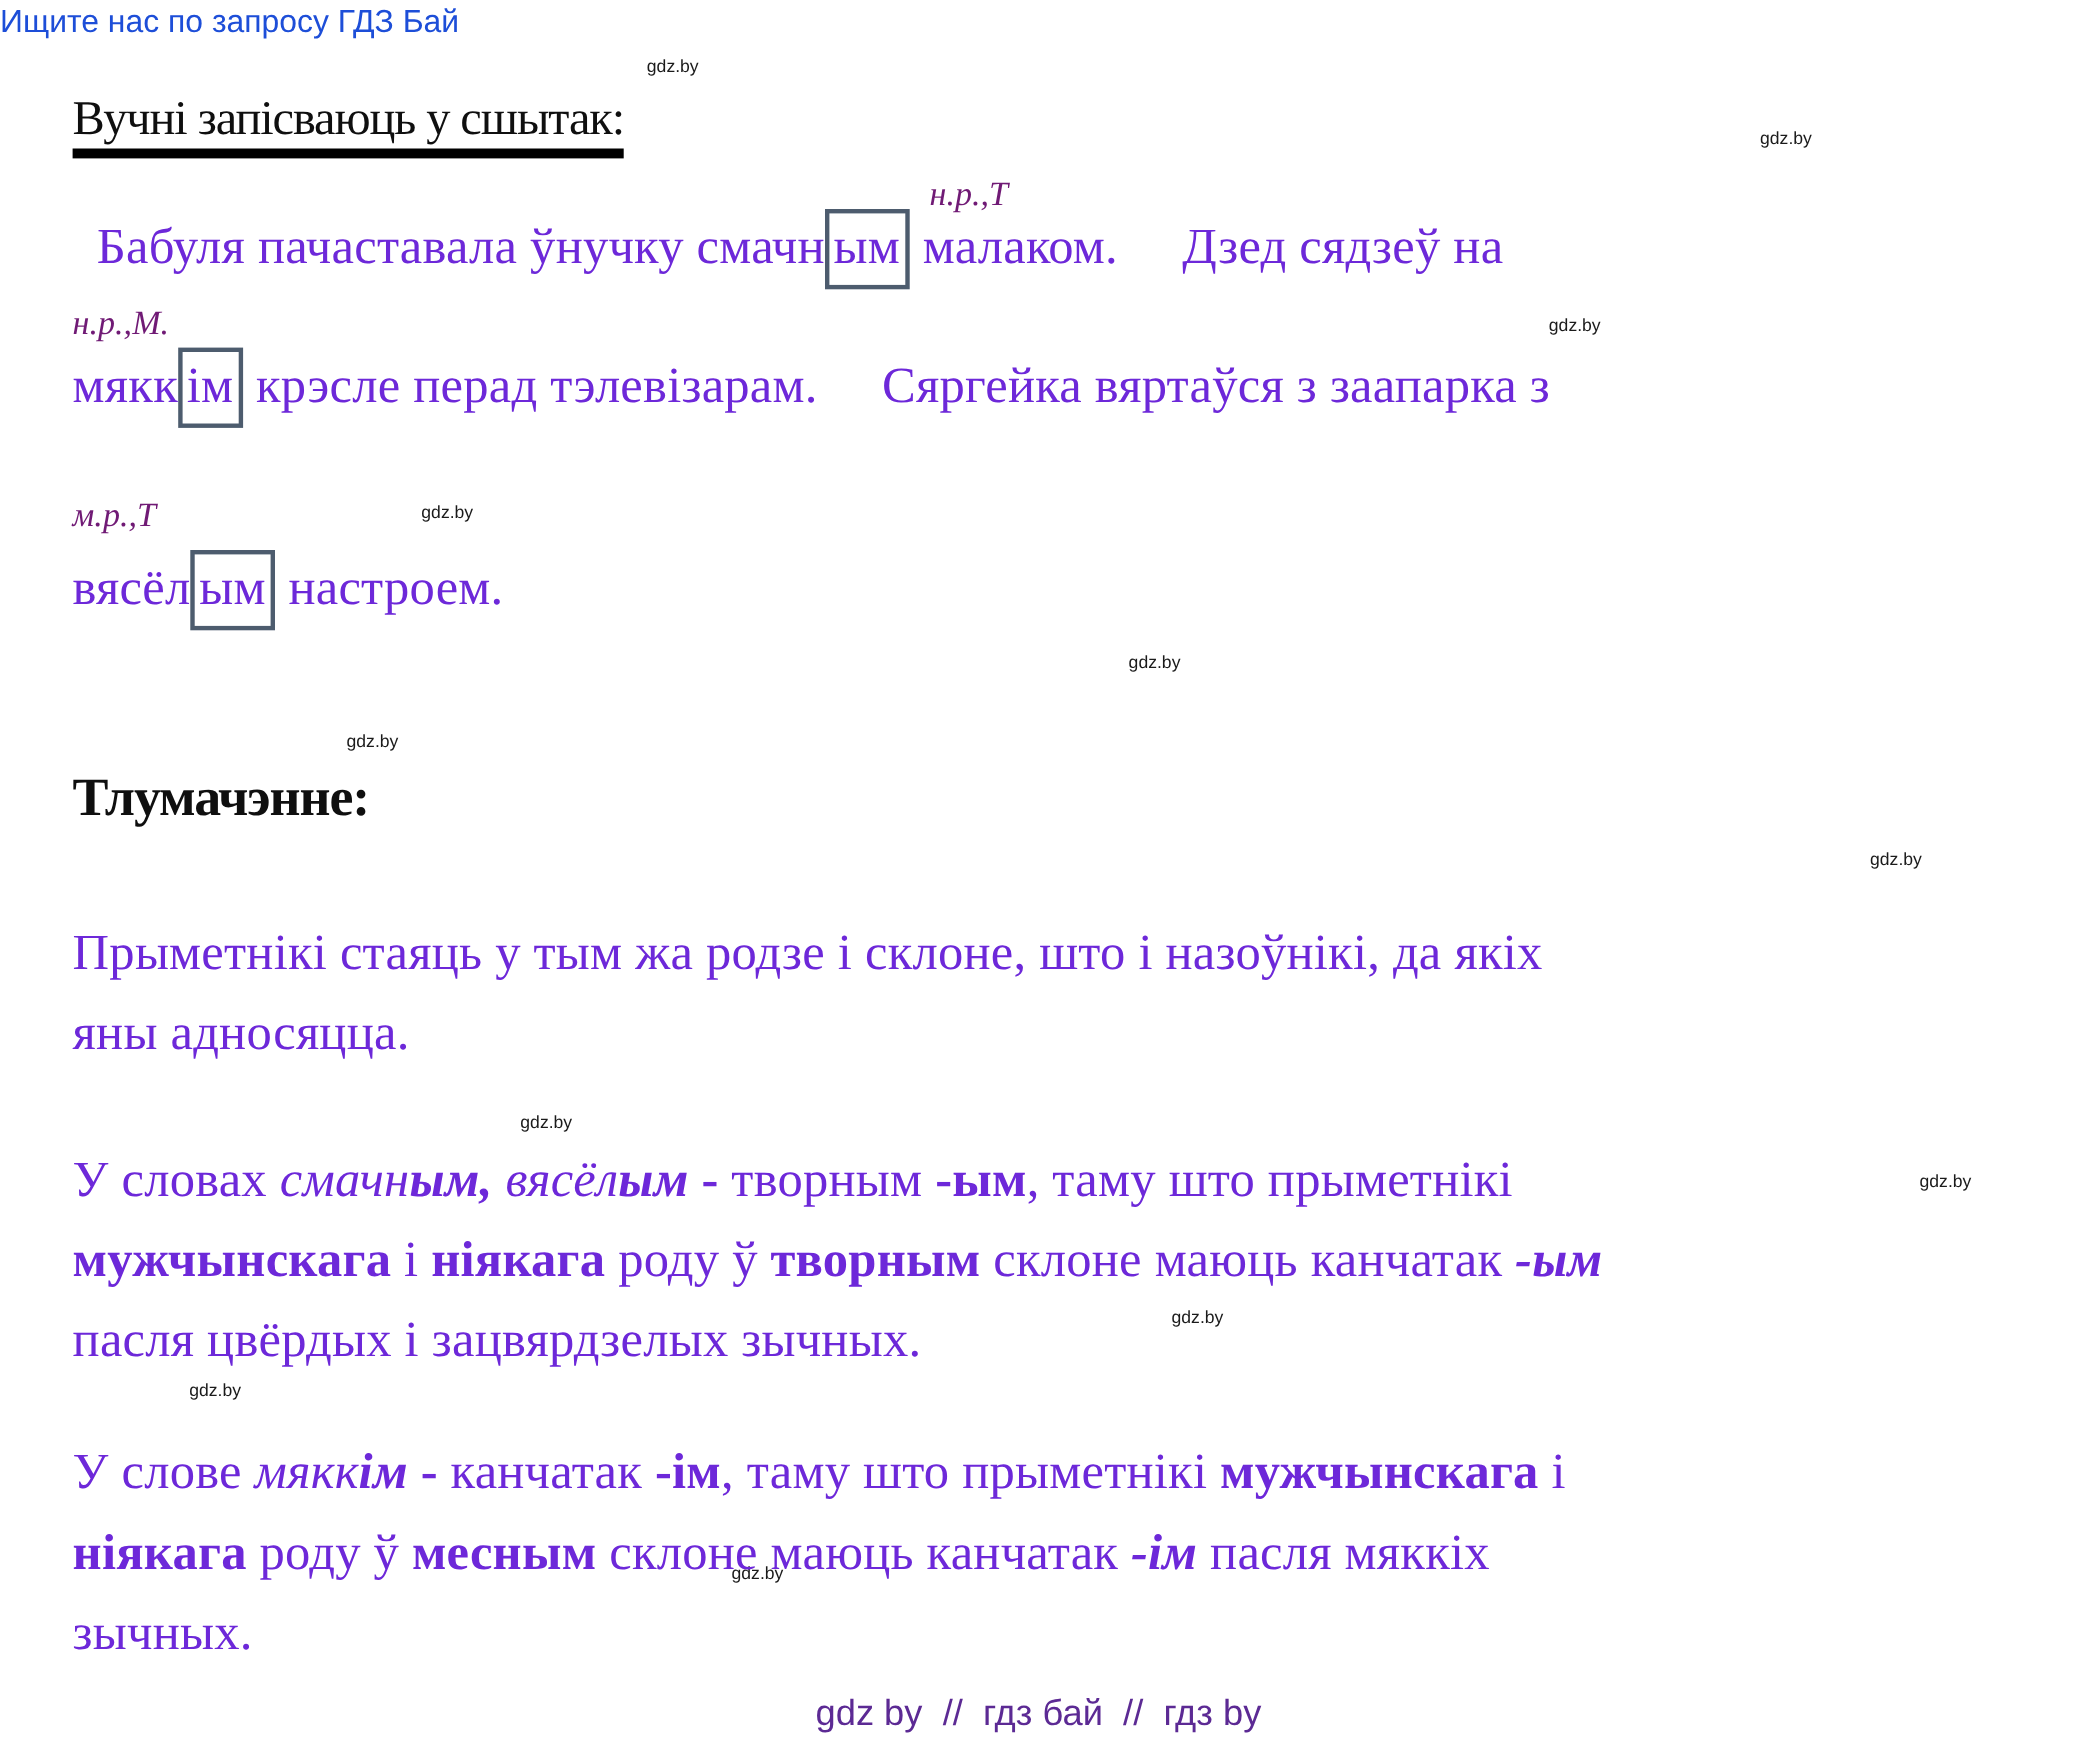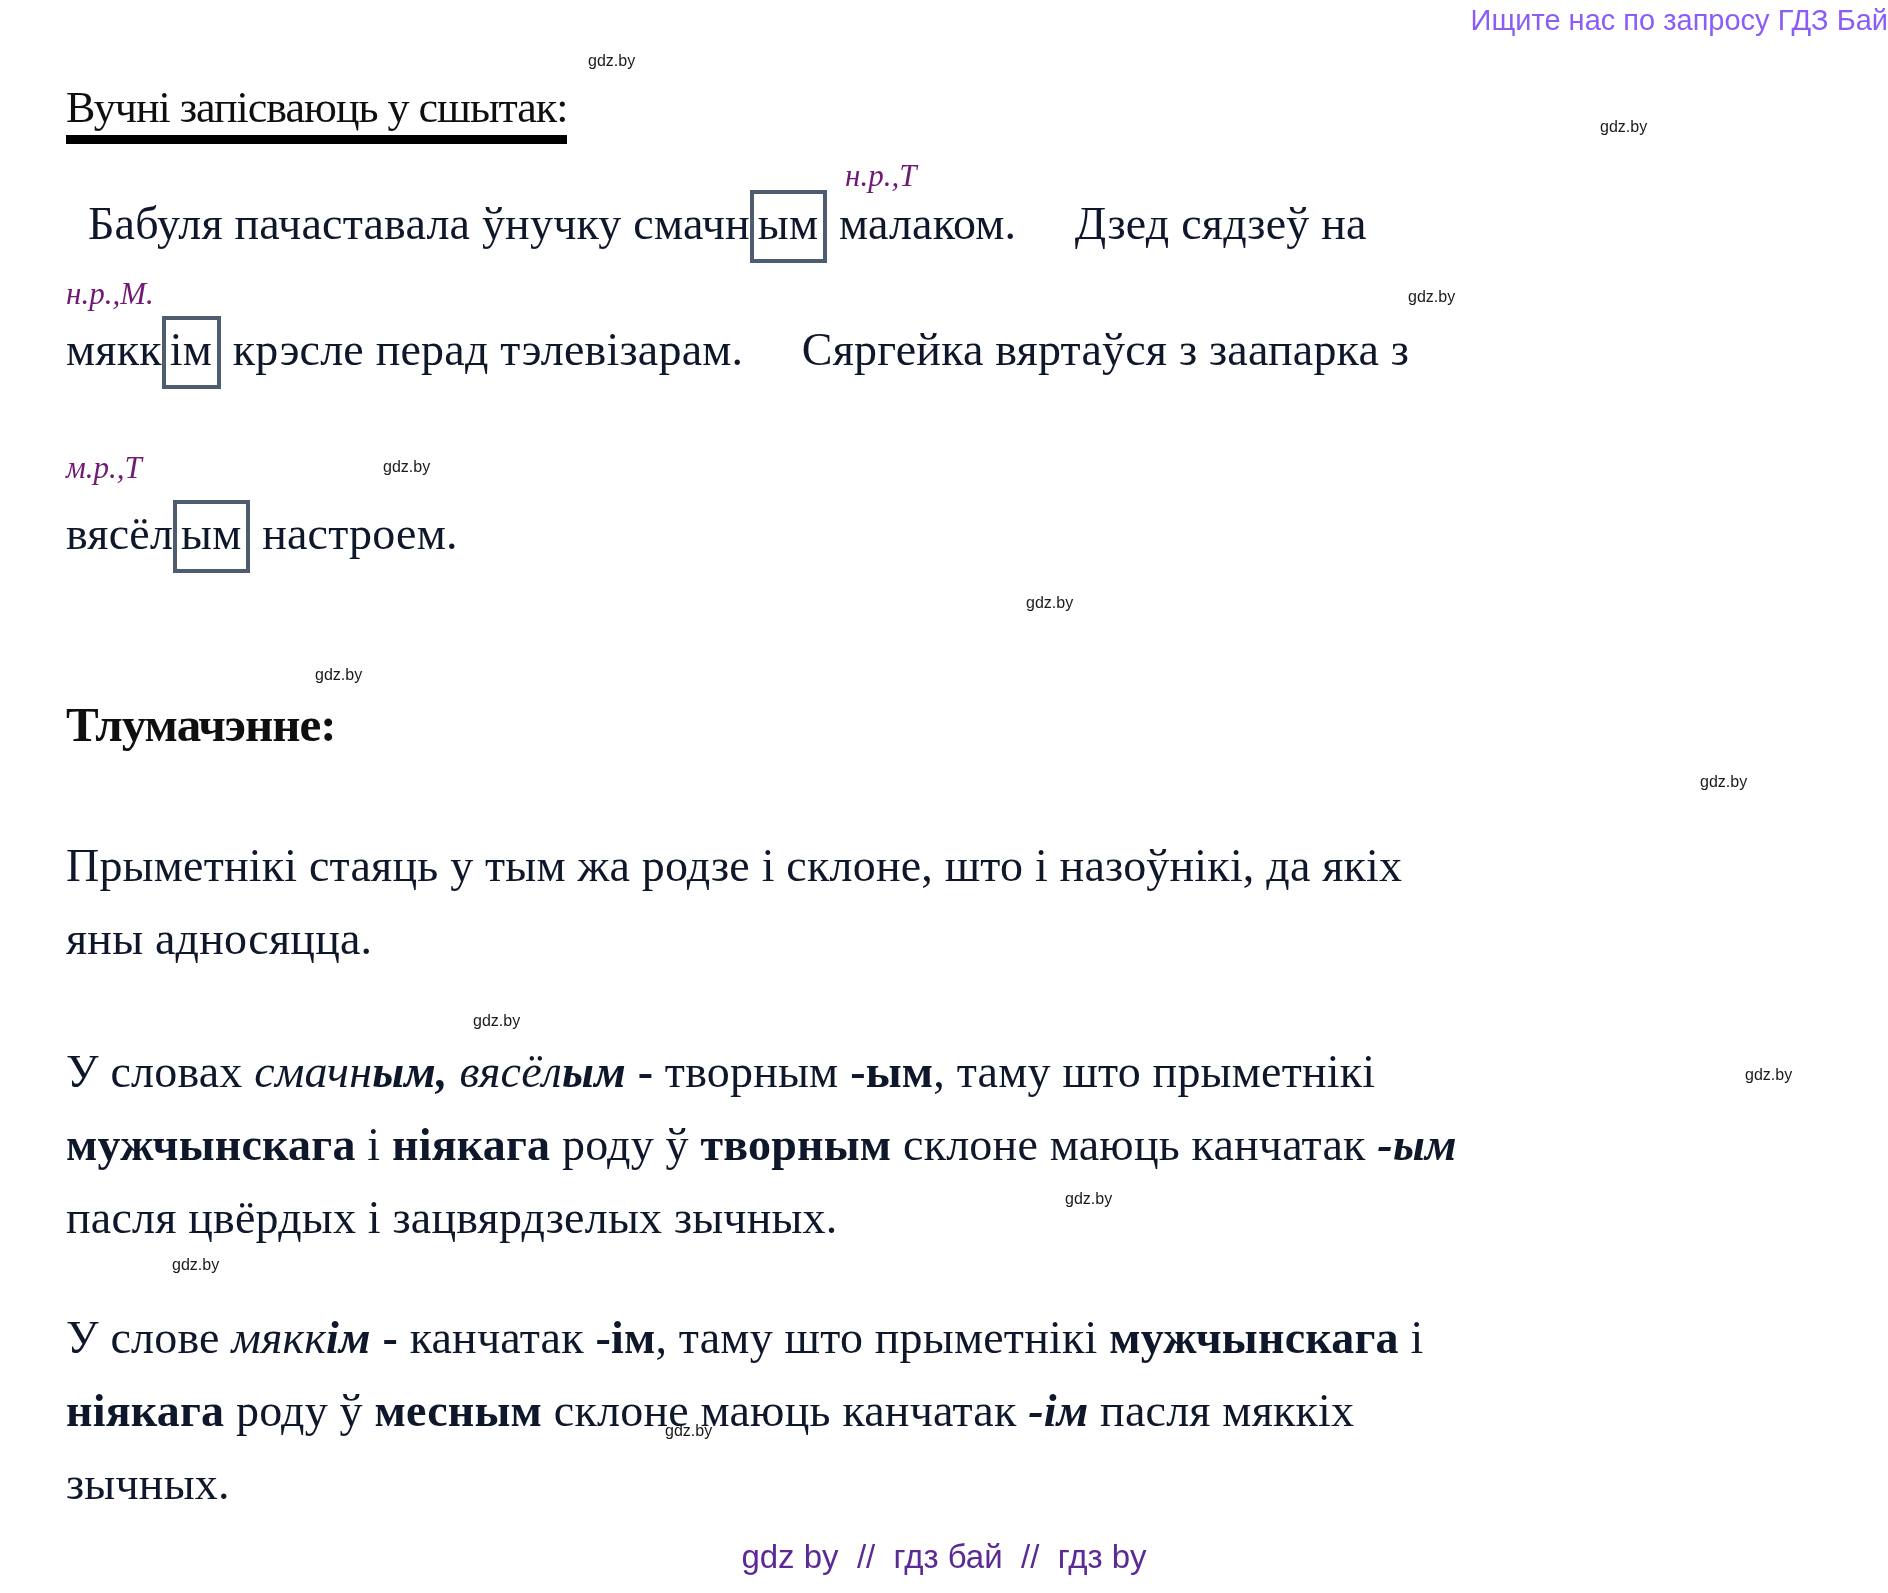--- a/index.html
+++ b/index.html
@@ -1,27 +1,27 @@
 <!DOCTYPE html>
 <html><head>
 <meta charset="utf-8">
 <style>
   html,body{margin:0;padding:0;background:#ffffff;}
   .page{position:relative;width:1888px;height:1593px;background:#ffffff;overflow:hidden;
         font-family:"Liberation Serif", serif;color:#0f0f0f;}
-  .banner{position:absolute;top:4px;left:0;width:100%;text-align:right;
-          font-family:"Liberation Sans", sans-serif;font-size:29px;font-weight:500;color:#8b5cf6;}
+  .banner{position:absolute;top:4px;left:0;width:100%;text-align:left;
+          font-family:"Liberation Sans", sans-serif;font-size:29px;font-weight:500;color:#1d4ed8;}
   .wm{position:absolute;font-family:"Liberation Sans", sans-serif;font-size:16px;color:#1b1b1b;}
   .h1{position:absolute;font-family:"Liberation Serif", serif;font-weight:normal;font-size:44px;
       letter-spacing:-1px;border-bottom:9px solid #000;padding-bottom:3px;line-height:1.1;}
   .h2{position:absolute;font-family:"Liberation Serif", serif;font-weight:bold;font-size:49px;
       letter-spacing:-1px;line-height:1.1;}
   .ann{position:absolute;font-family:"Liberation Serif", serif;font-size:31px;color:#701a75;font-style:italic;}
   .txt{position:absolute;font-family:"Liberation Serif", serif;font-size:46px;line-height:1.2;
-       color:#0f172a;white-space:pre;letter-spacing:0.2px;}
+       color:#6d28d9;white-space:pre;letter-spacing:0.2px;}
   .txt .b{font-weight:bold;}
   .txt .i{font-style:italic;}
   .txt .boxed{border:4px solid #4d5c6e;padding:4px 5px 10px 4px;}
   .footer{position:absolute;top:1538px;left:0;width:100%;text-align:center;white-space:pre;
           font-family:"Liberation Sans", sans-serif;font-size:33px;color:#5c2a94;}
 </style>
 </head>
 <body>
 
 <div class="page">

